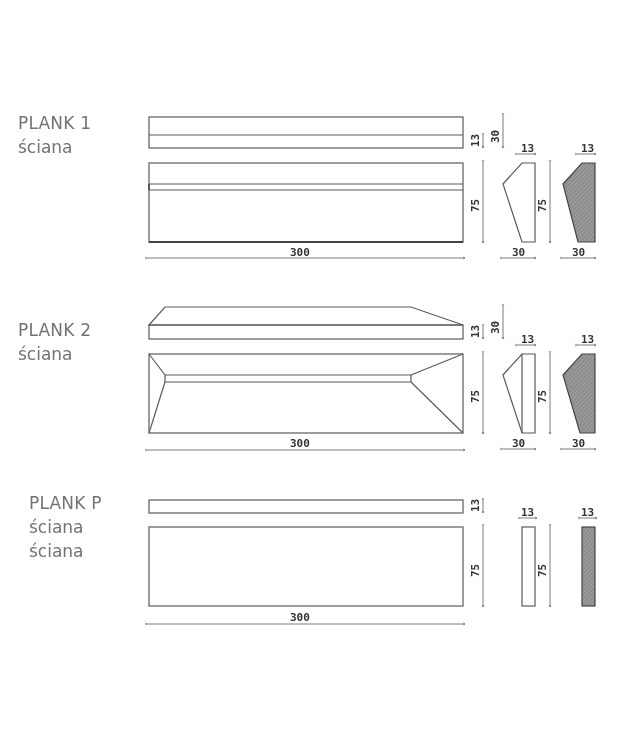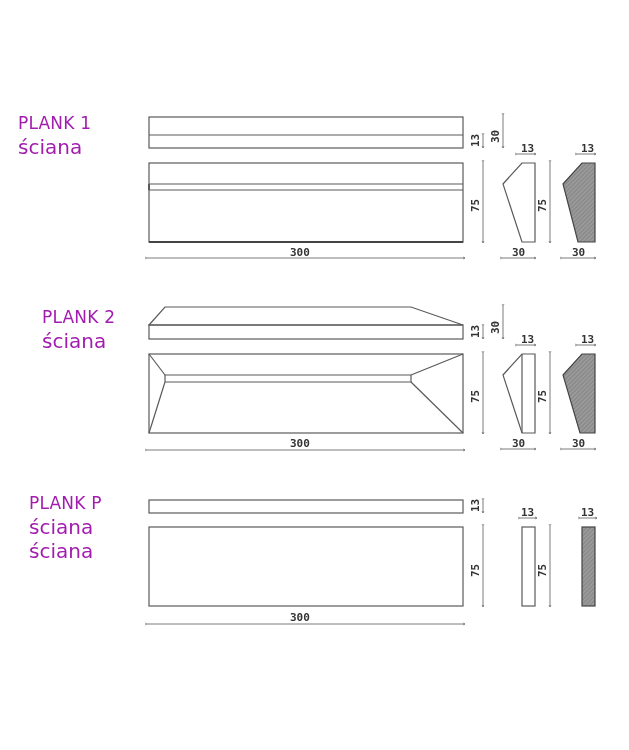--- a/index.html
+++ b/index.html
@@ -1,30 +1,30 @@
 <!DOCTYPE html>
 <html><head>
   <meta charset="utf-8">
   <style>
     html, body { margin: 0; padding: 0; background: #ffffff; }
     body { width: 629px; height: 750px; position: relative; overflow: hidden; font-family: "DejaVu Sans", sans-serif; }
-    .label-block { position: absolute; left: 18px; color: #a21caf; font-family: "DejaVu Sans", sans-serif; }
+    .label-block { position: absolute; left: 18px; color: #737373; font-family: "DejaVu Sans", sans-serif; }
     .label-title { font-size: 17px; line-height: 24px; letter-spacing: 0.2px; }
-    .label-sub { font-size: 20px; line-height: 24px; }
+    .label-sub { font-size: 17px; line-height: 24px; }
     svg#drawing { position: absolute; left: 0; top: 0; }
     .dim-text { font-family: "DejaVu Sans Mono", monospace; font-size: 11px; font-weight: bold; fill: #333; }
   </style>
 </head>
 <body>
 
 <div class="label-block" style="top:111px;">
   <div class="label-title">PLANK 1</div>
   <div class="label-sub">ściana</div>
 </div>
-<div class="label-block" style="top:305px;margin-left:24px;">
+<div class="label-block" style="top:318px;">
   <div class="label-title">PLANK 2</div>
   <div class="label-sub">ściana</div>
 </div>
 <div class="label-block" style="top:491px;margin-left:11px;">
   <div class="label-title">PLANK P</div>
   <div class="label-sub">ściana</div>
   <div class="label-sub">ściana</div>
 </div>
 
 <svg id="drawing" width="629" height="750" viewBox="0 0 629 750">

